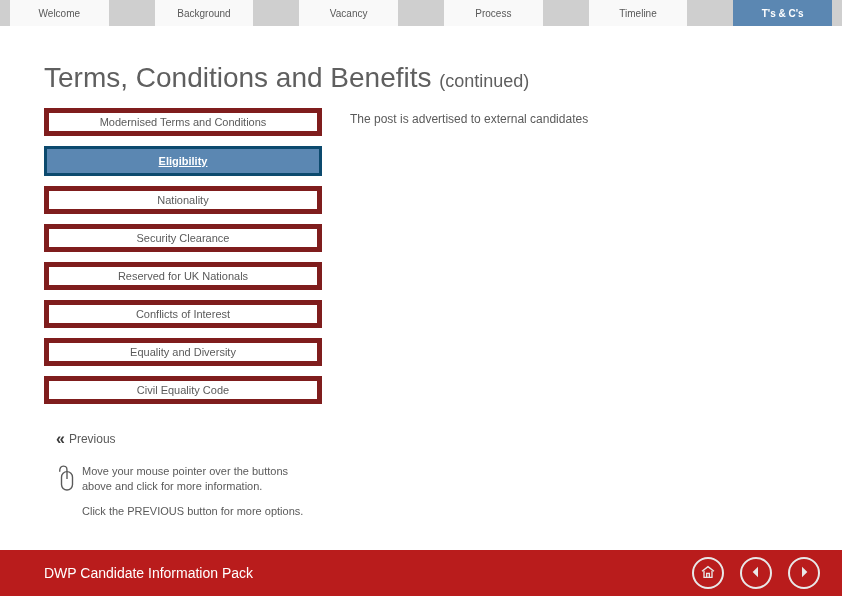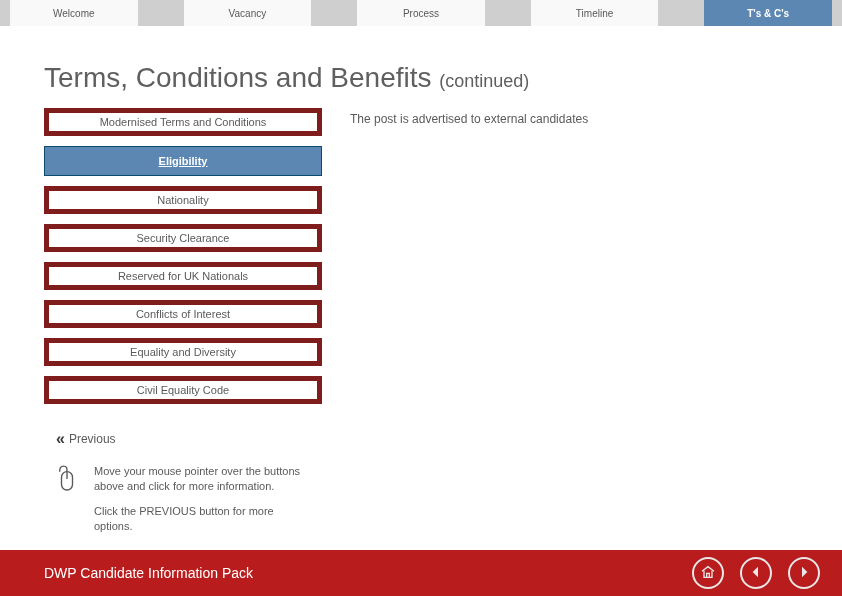--- a/index.html
+++ b/index.html
@@ -64,21 +64,21 @@
     height: 28px;
     margin-bottom: 10px;
     display: flex;
     align-items: center;
     justify-content: center;
     cursor: pointer;
   }
   .side-btn.section {
     background: #5b87b2;
     color: #ffffff;
-    border: 1px solid #0c4a6e;
+    border: 3px solid #0c4a6e;
     font-weight: 600;
     height: 30px;
     cursor: default;
     text-decoration: underline;
   }
   .main-text {
     margin-left: 28px;
     margin-top: 4px;
     font-size: 12px;
     color: #5a5a5a;
@@ -99,21 +99,21 @@
   }
   .prev-label {
     font-size: 12px;
     color: #5a5a5a;
   }
   .help-block {
     margin-left: 56px;
     margin-top: 16px;
     display: flex;
     align-items: flex-start;
-    gap: 16px;
+    gap: 4px;
     max-width: 250px;
   }
   .mouse-icon svg {
     width: 22px;
     height: 30px;
   }
   .help-lines {
     font-size: 11px;
     color: #5a5a5a;
     line-height: 1.35;
@@ -153,20 +153,21 @@
     cursor: pointer;
     background: transparent;
   }
   .circ-btn svg { width: 16px; height: 16px; }
 </style>
 </head>
 <body>
 
 <div class="top-nav">
   <button class="nav-tab">Welcome</button>
+  <button class="nav-tab">Background</button>
   <button class="nav-tab">Vacancy</button>
   <button class="nav-tab">Process</button>
   <button class="nav-tab">Timeline</button>
   <button class="nav-tab active">T's &amp; C's</button>
 </div>
 
 <h1 class="page-title">
   <span>Terms, Conditions and Benefits </span><span class="cont">(continued)</span>
 </h1>
 

